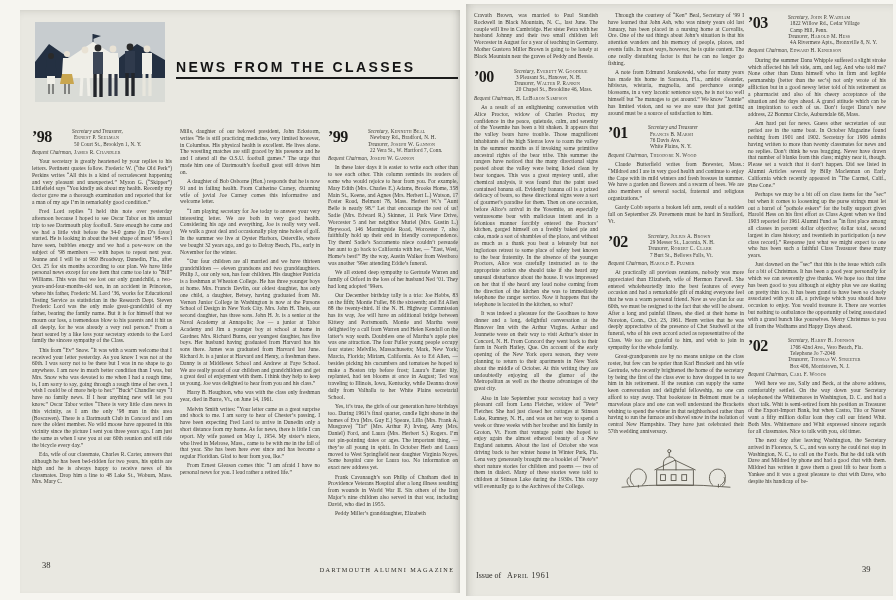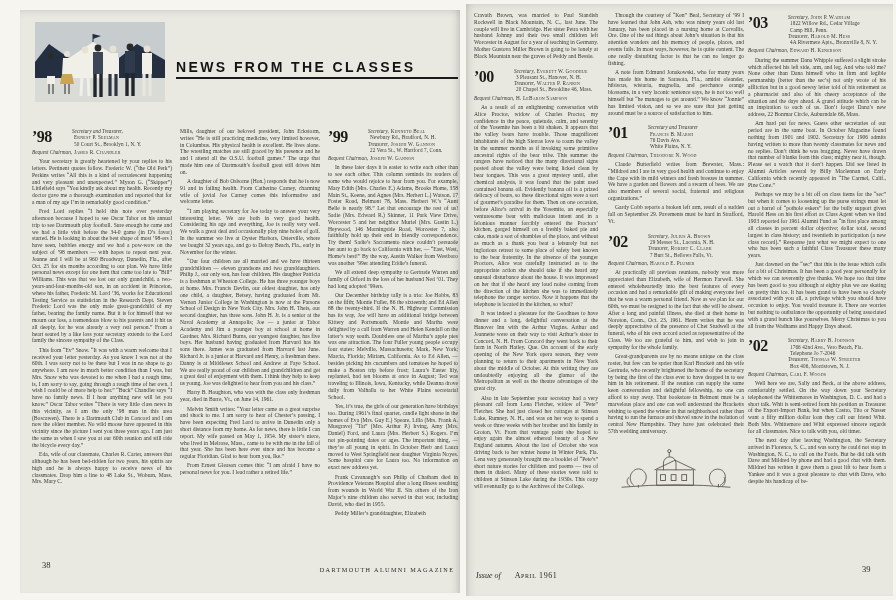--- a/index.html
+++ b/index.html
@@ -38,21 +38,21 @@
   .off-role{font-style:italic;margin-right:2px;}
   .off-name{font-variant:small-caps;letter-spacing:.2px;}
   .off-addr{letter-spacing:.1px;}
   .bequest{clear:both;padding-top:2px;font-size:5.2px;line-height:6.3px;text-align:left;margin-bottom:2px;}
   .pageno{position:absolute;font-size:8.5px;color:#2c2b27;}
   .mag-footer{
     position:absolute;left:296px;top:556px;width:142px;text-align:center;
     font-size:6.2px;letter-spacing:1.4px;color:#2c2b27;white-space:nowrap;
   }
   .issue-footer{position:absolute;left:10px;top:567px;font-size:8px;color:#2c2b27;white-space:nowrap;}
-  .issue-prefix{font-style:italic;margin-right:14px;}
+  .issue-prefix{margin-right:6px;}
   .issue-rest{font-variant:small-caps;letter-spacing:.6px;}
   .sketch-wrap{text-align:center;margin-top:4px;}
 </style>
 </head>
 <body>
 
 <div class="page left">
 
   <svg class="illo" viewBox="0 0 130 80">
     <rect width="130" height="80" fill="#c7cccf"></rect>

